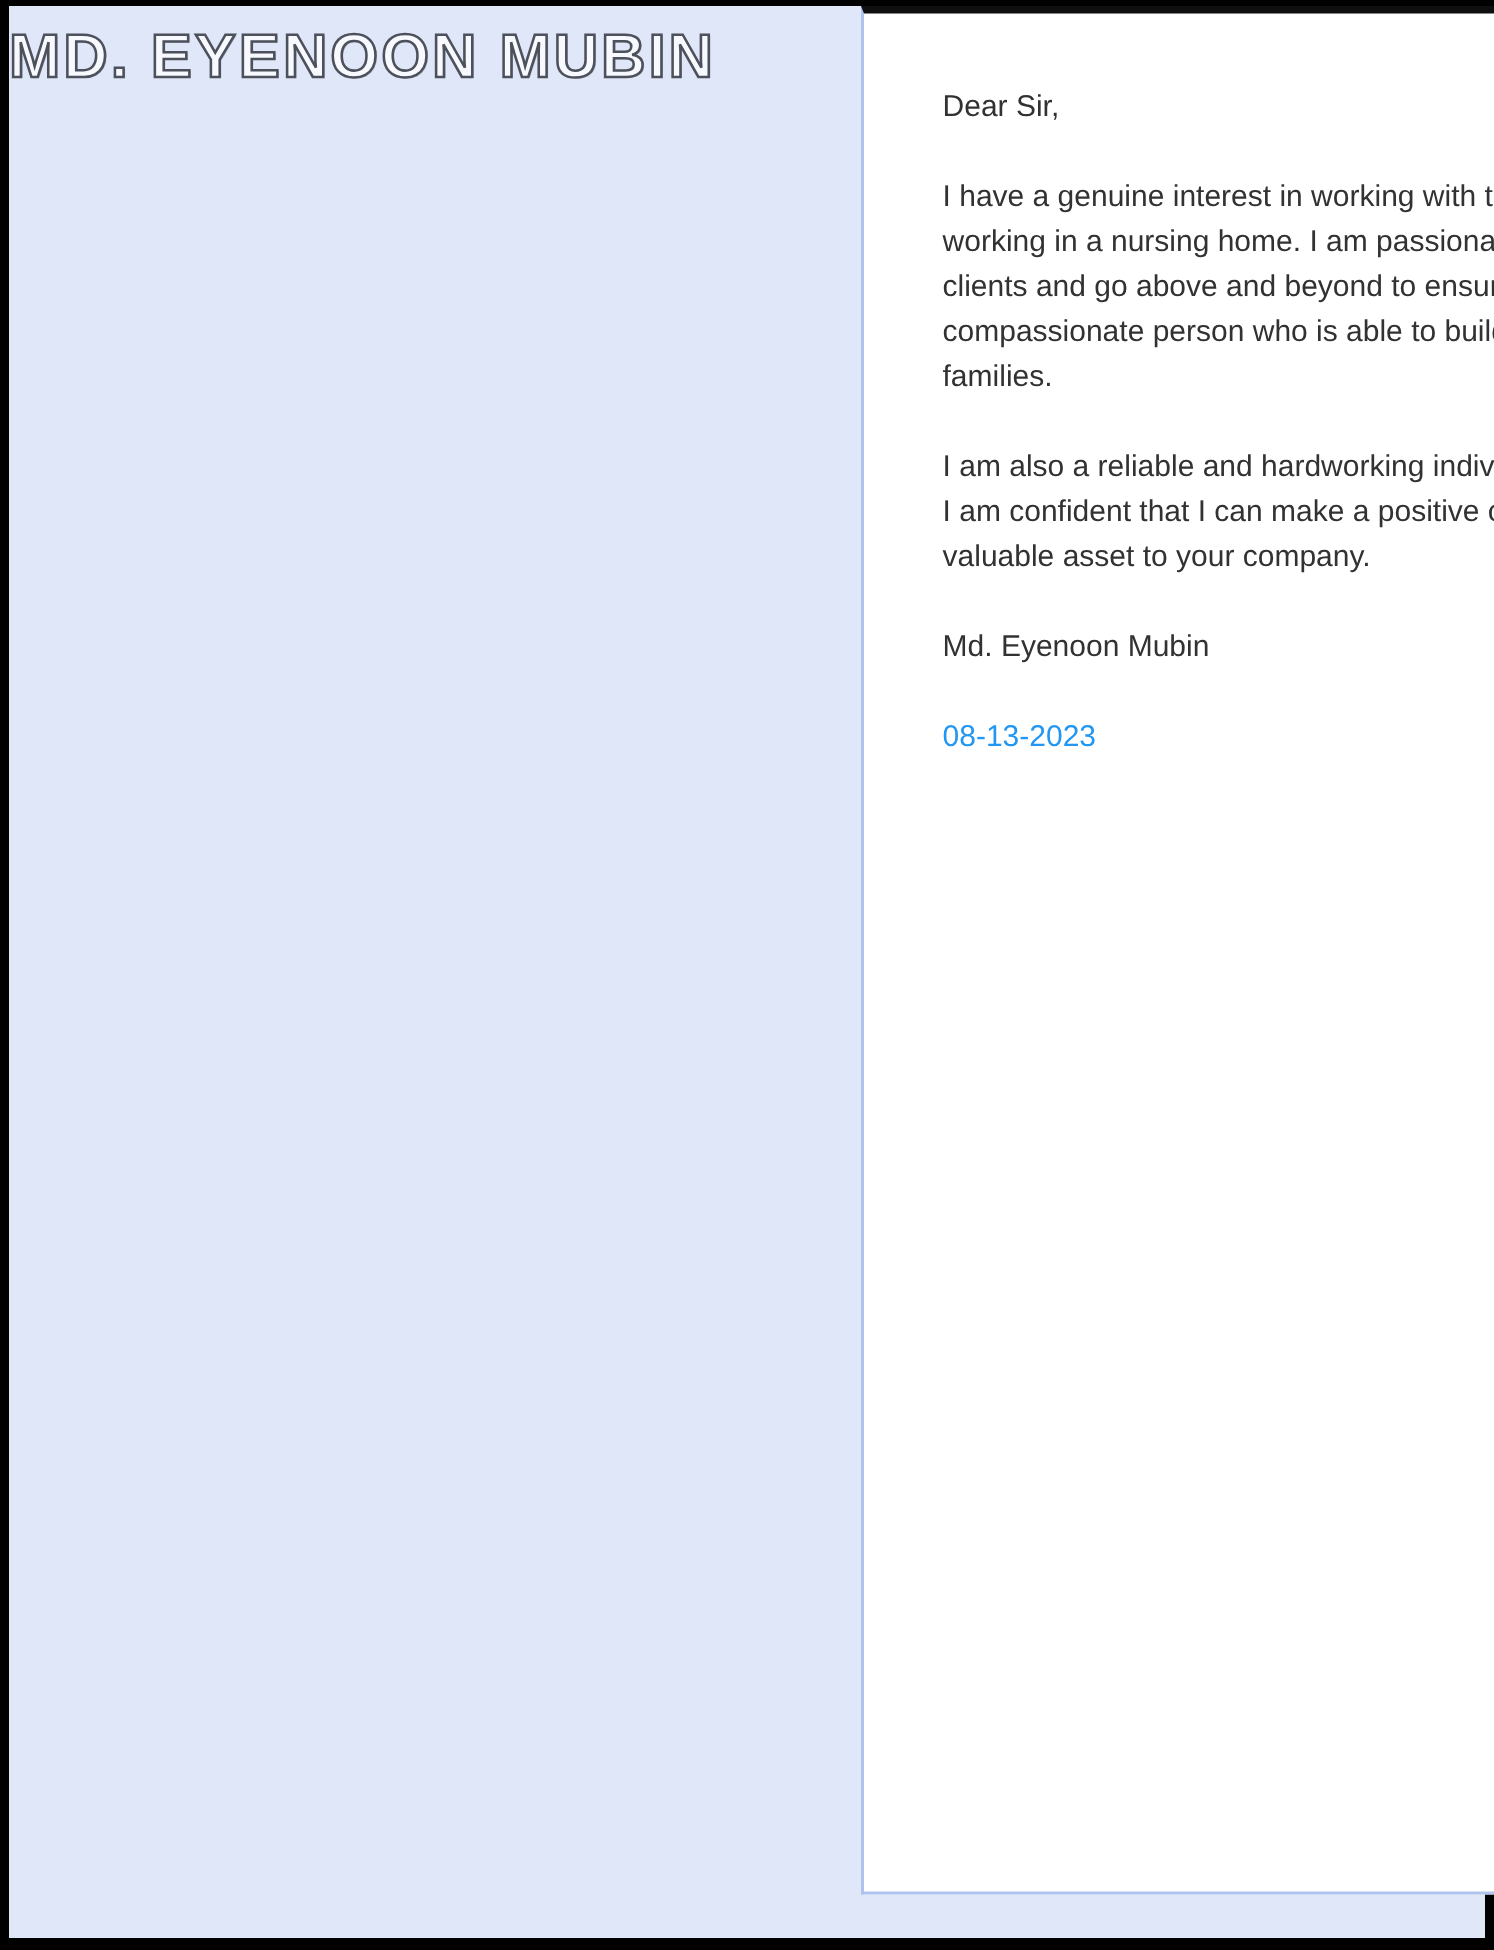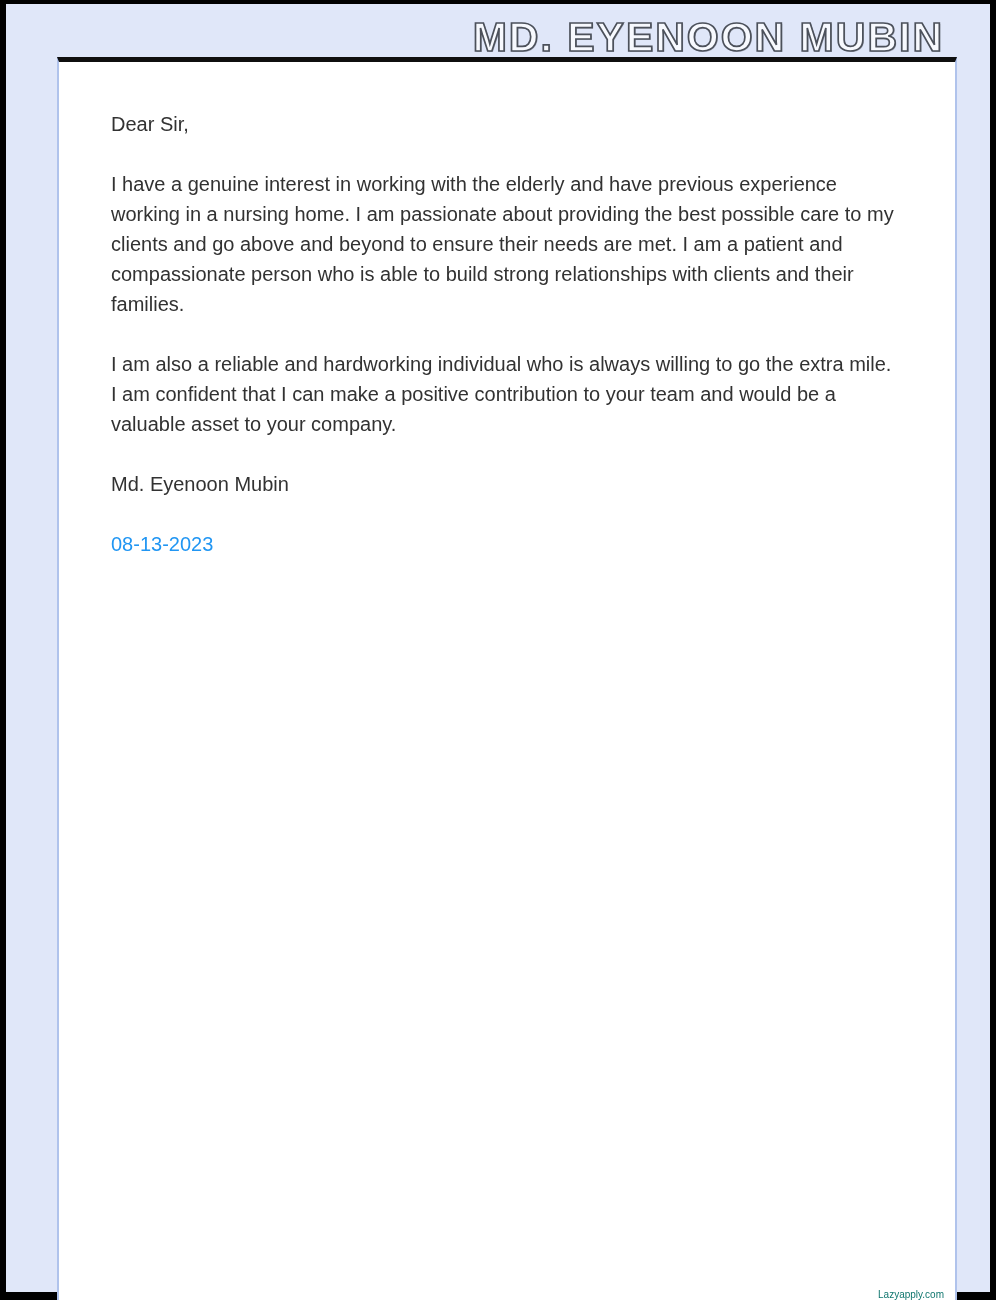--- a/index.html
+++ b/index.html
@@ -14,21 +14,21 @@
     background: #000000;
     padding: 4px 6px 8px 6px;
     font-family: "Liberation Sans", sans-serif;
   }
   .canvas {
     width: 100%;
     height: 100%;
     box-sizing: border-box;
     background: #e0e7f9;
     display: flex;
-    flex-direction: column;
+    flex-direction: row;
   }
   .header-band {
     height: 53px;
     flex: 0 0 auto;
     display: flex;
     align-items: flex-end;
     justify-content: flex-end;
     padding-right: 46px;
     overflow: visible;
   }

